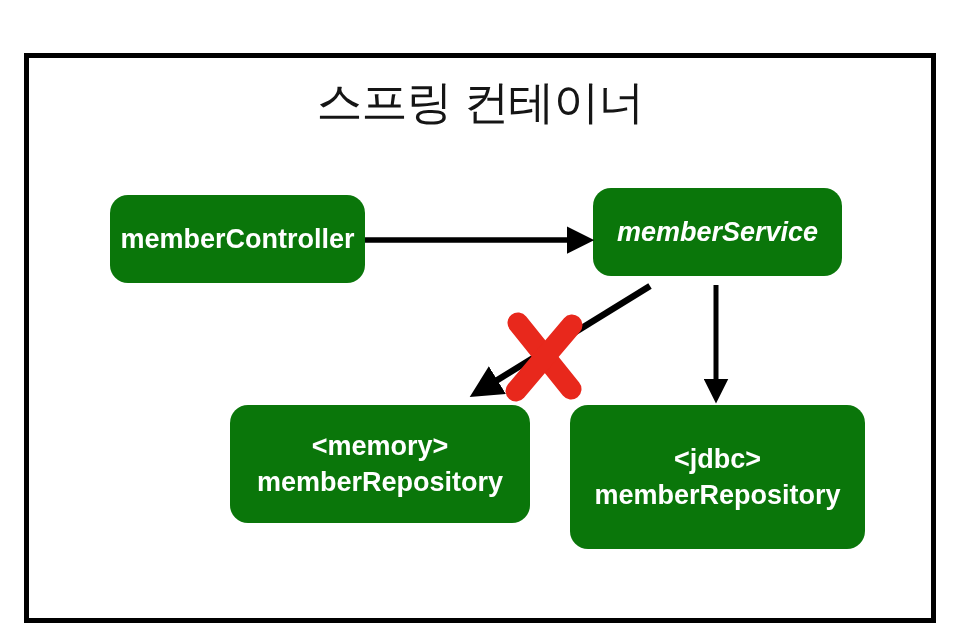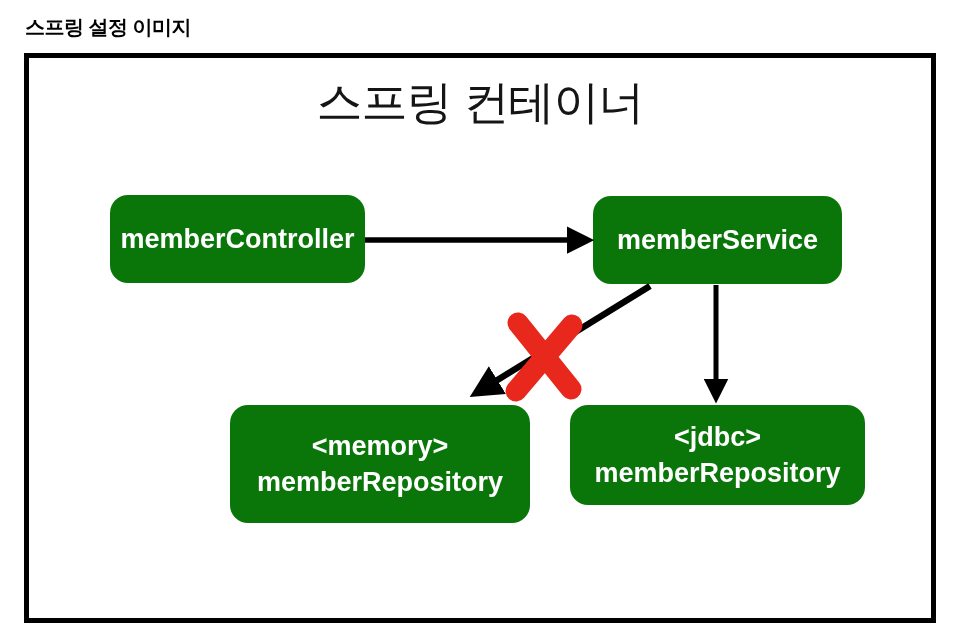--- a/index.html
+++ b/index.html
@@ -55,39 +55,38 @@
     border-radius: 18px;
     display: flex;
     flex-direction: column;
     align-items: center;
     justify-content: center;
     font-weight: 700;
     text-align: center;
     white-space: nowrap;
   }
   .node-controller { left: 110px; top: 195px; width: 255px; height: 88px; font-size: 27px; align-items: center; }
-  .node-service    { left: 593px; top: 196px; width: 249px; height: 88px; font-size: 27px; }
+  .node-service    { left: 593px; top: 188px; width: 249px; height: 88px; font-size: 27px; font-style: italic; }
   .node-memory     { left: 230px; top: 405px; width: 300px; height: 118px; font-size: 27px; line-height: 1.35; }
-  .node-jdbc       { left: 570px; top: 405px; width: 295px; height: 100px; font-size: 27px; line-height: 1.35; }
+  .node-jdbc       { left: 570px; top: 405px; width: 295px; height: 144px; font-size: 27px; line-height: 1.35; }
   .overlay {
     position: absolute;
     left: 0; top: 0;
     width: 956px; height: 643px;
     pointer-events: none;
   }
   .arrow-line { stroke: var(--arrow); fill: none; }
   .arrow-head { fill: var(--arrow); }
   .x-stroke { stroke: var(--x-mark); stroke-linecap: round; fill: none; }
 </style>
 </head>
 <body>
 
 <div class="canvas">
 
-  <div class="heading">스프링 설정 이미지</div>
 
   <div class="frame"></div>
 
   <div class="container-title">스프링 컨테이너</div>
 
   <div class="node node-controller">
     <span>memberController</span>
   </div>
 
   <div class="node node-service">

